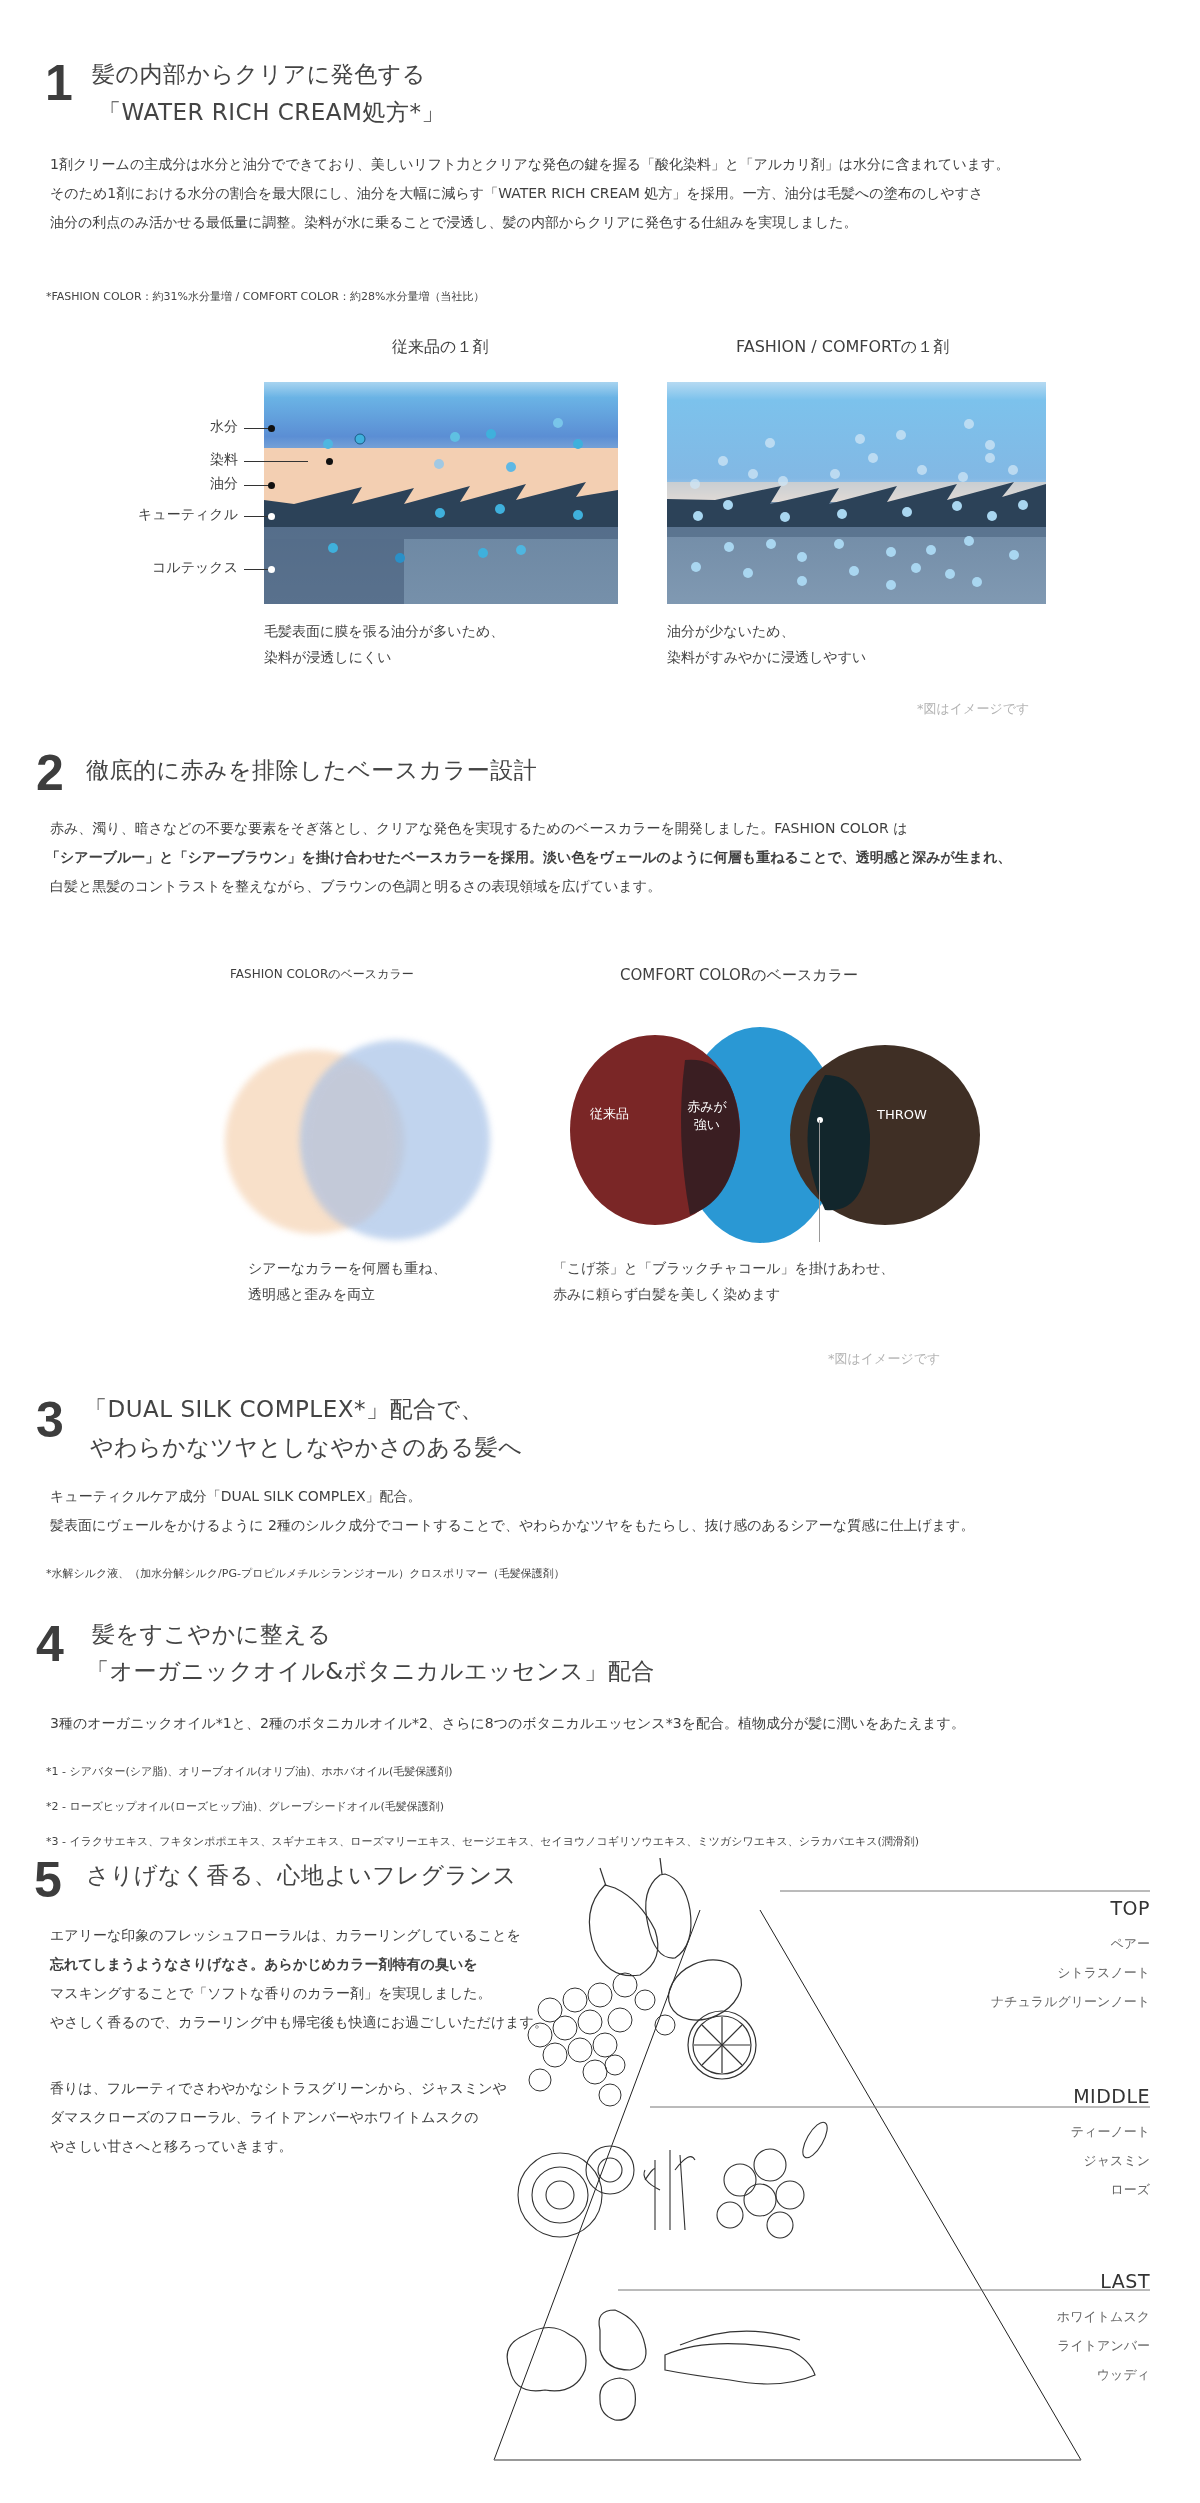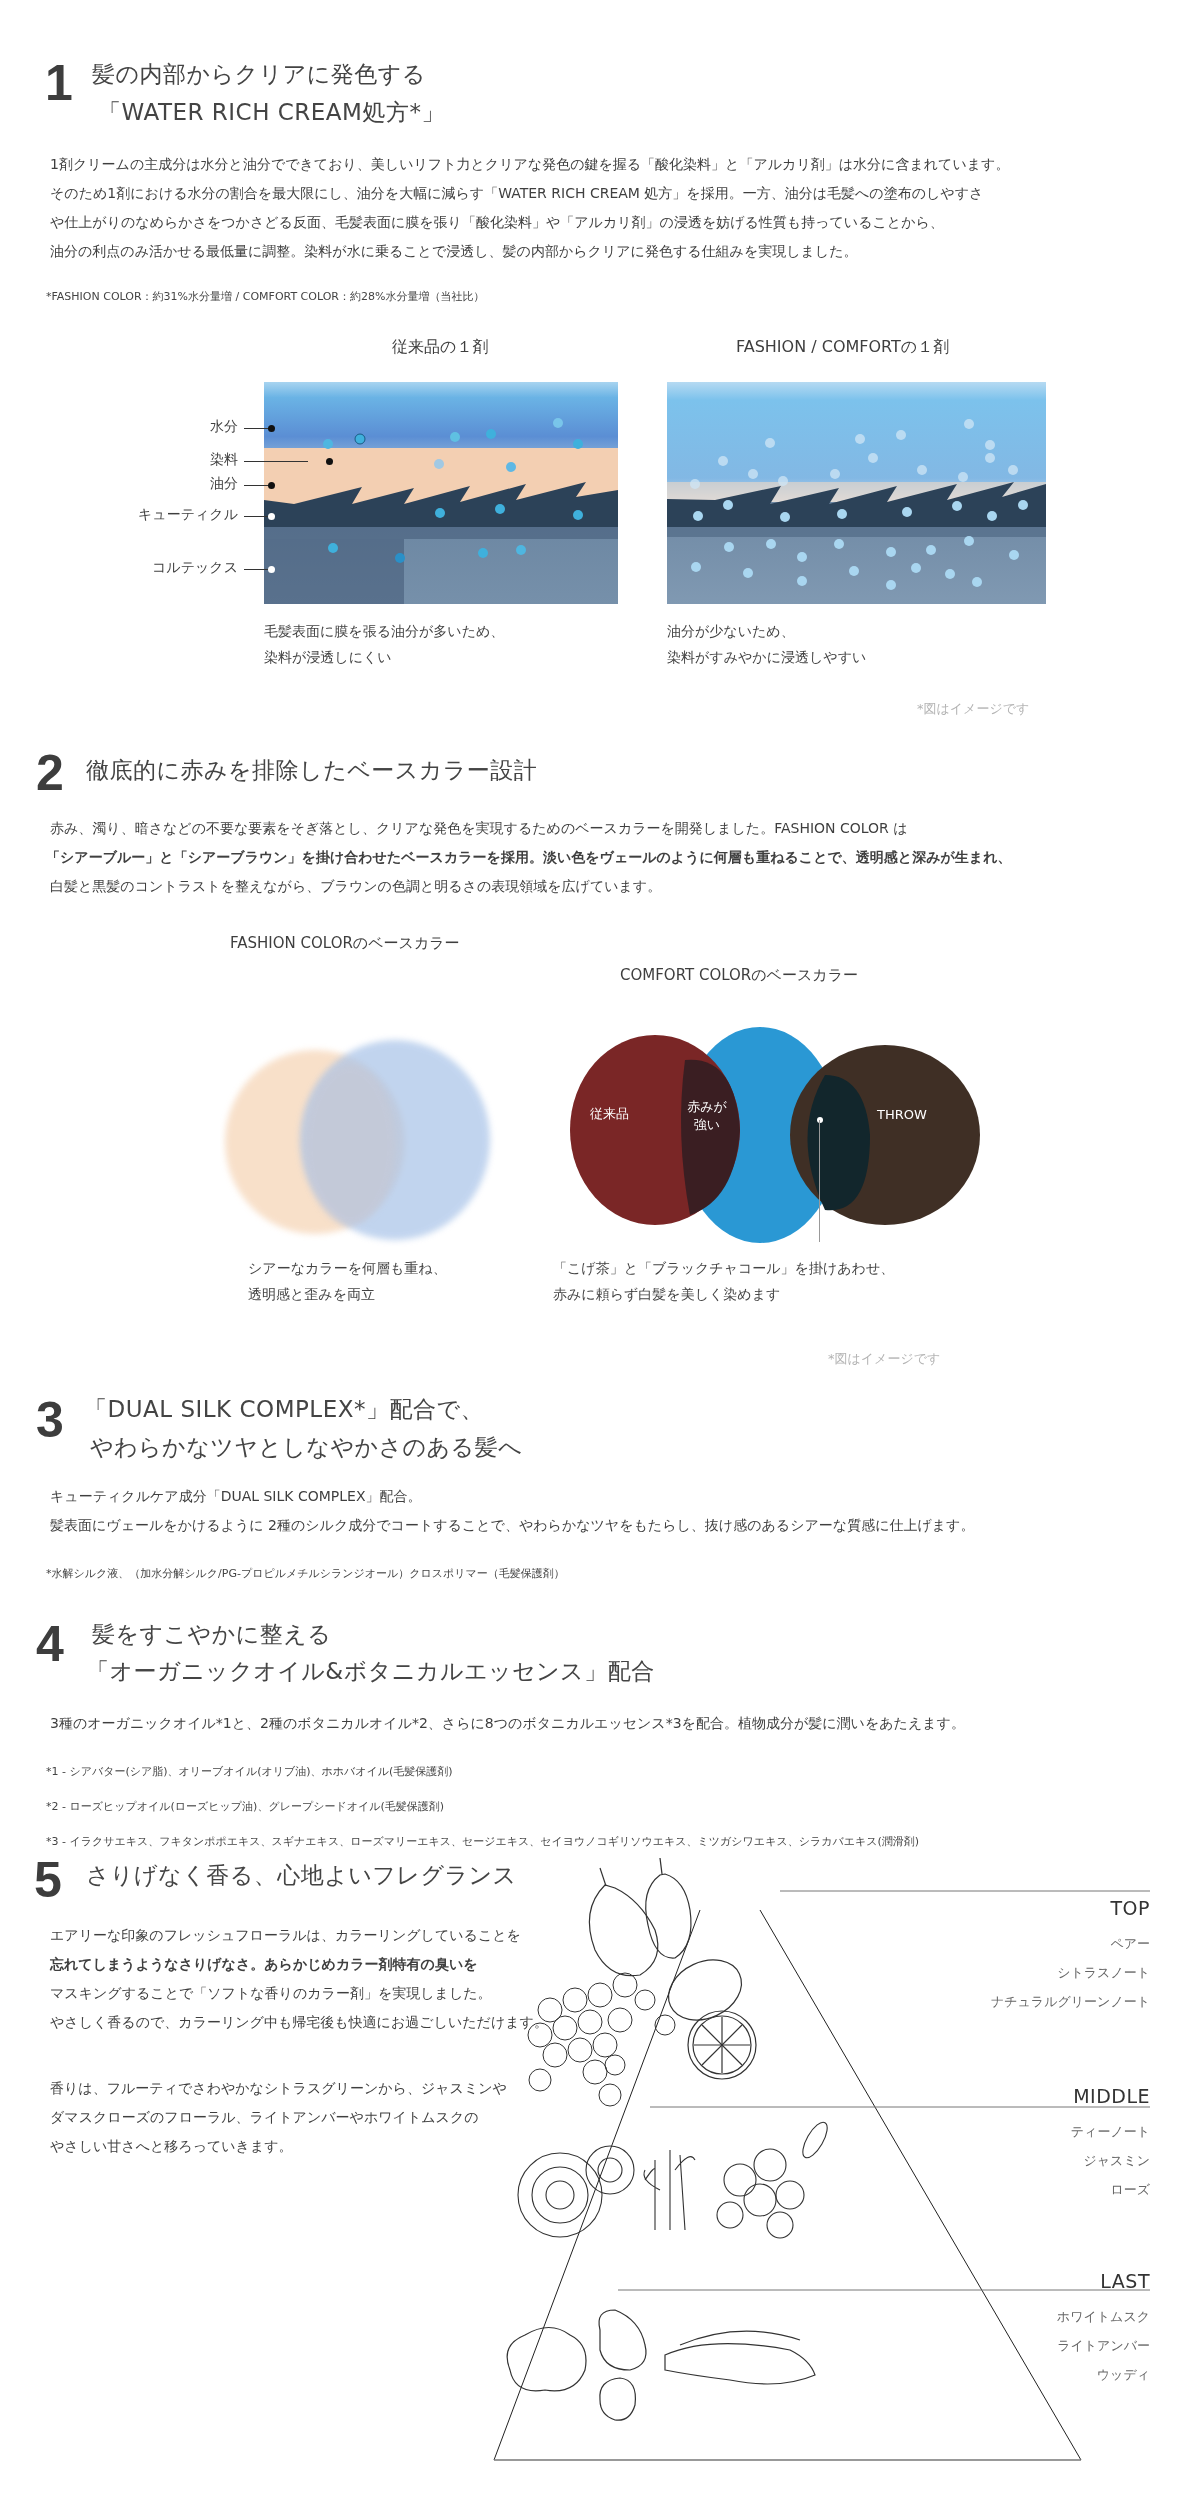--- a/index.html
+++ b/index.html
@@ -43,21 +43,20 @@
 <body>
 
 <section>
   <div class="sec-num" style="left:45px; top:58px;">1</div>
   <div class="sec-title" style="left:92px; top:55px;">髪の内部からクリアに発色する</div>
   <div class="sec-title" style="left:98px; top:93px;text-align:center;">「WATER RICH CREAM処方*」</div>
 
   <div style="position:absolute; left:50px; top:150px;">
     <div class="body-text" style="position:relative;">1剤クリームの主成分は水分と油分でできており、美しいリフト力とクリアな発色の鍵を握る「酸化染料」と「アルカリ剤」は水分に含まれています。</div>
     <div class="body-text" style="position:relative;">そのため1剤における水分の割合を最大限にし、油分を大幅に減らす「WATER RICH CREAM 処方」を採用。一方、油分は毛髪への塗布のしやすさ</div>
-    <div class="body-text" style="position:relative;">や仕上がりのなめらかさをつかさどる反面、毛髪表面に膜を張り「酸化染料」や「アルカリ剤」の浸透を妨げる性質も持っていることから、</div>
     <div class="body-text" style="position:relative;">油分の利点のみ活かせる最低量に調整。染料が水に乗ることで浸透し、髪の内部からクリアに発色する仕組みを実現しました。</div>
   </div>
   <div class="note" style="left:46px; top:270px;">*FASHION COLOR：約31%水分量増 / COMFORT COLOR：約28%水分量増（当社比）</div>
 
   <div class="caption" style="left:392px; top:337px;">従来品の１剤</div>
   <div class="caption" style="left:736px; top:337px;">FASHION / COMFORTの１剤</div>
 
   <div class="layer-label" style="left:160px; width:78px; top:418px;">水分</div>
   <div class="layer-label" style="left:160px; width:78px; top:451px;">染料</div>
   <div class="layer-label" style="left:160px; width:78px; top:475px;">油分</div>
@@ -192,21 +191,21 @@
 <section>
   <div class="sec-num" style="left:36px; top:748px;">2</div>
   <div class="sec-title" style="left:86px; top:751px;">徹底的に赤みを排除したベースカラー設計</div>
 
   <div style="position:absolute; left:50px; top:814px;">
     <div class="body-text" style="position:relative;">赤み、濁り、暗さなどの不要な要素をそぎ落とし、クリアな発色を実現するためのベースカラーを開発しました。FASHION COLOR は</div>
     <div class="body-text" style="position:relative; left:-4px;font-weight:bold;">「シアーブルー」と「シアーブラウン」を掛け合わせたベースカラーを採用。淡い色をヴェールのように何層も重ねることで、透明感と深みが生まれ、</div>
     <div class="body-text" style="position:relative;">白髪と黒髪のコントラストを整えながら、ブラウンの色調と明るさの表現領域を広げています。</div>
   </div>
 
-  <div class="caption" style="left:230px; top:934px; font-size:15px;">FASHION COLORのベースカラー</div>
+  <div class="caption" style="left:230px; top:966px; font-size:12px;">FASHION COLORのベースカラー</div>
   <div class="caption" style="left:620px; top:966px; font-size:15px;">COMFORT COLORのベースカラー</div>
 
   <svg class="abs" style="left:220px; top:1030px;" width="290" height="230" viewBox="0 0 290 230">
     <defs>
       <filter id="soft">
           <feGaussianBlur stdDeviation="3"></feGaussianBlur>
         </filter>
     </defs>
     <ellipse cx="95" cy="112" rx="90" ry="92" fill="#f6d6b8" opacity="0.75" filter="url(#soft)"></ellipse>
     <ellipse cx="175" cy="110" rx="95" ry="100" fill="#a8c3e8" opacity="0.7" filter="url(#soft)"></ellipse>

